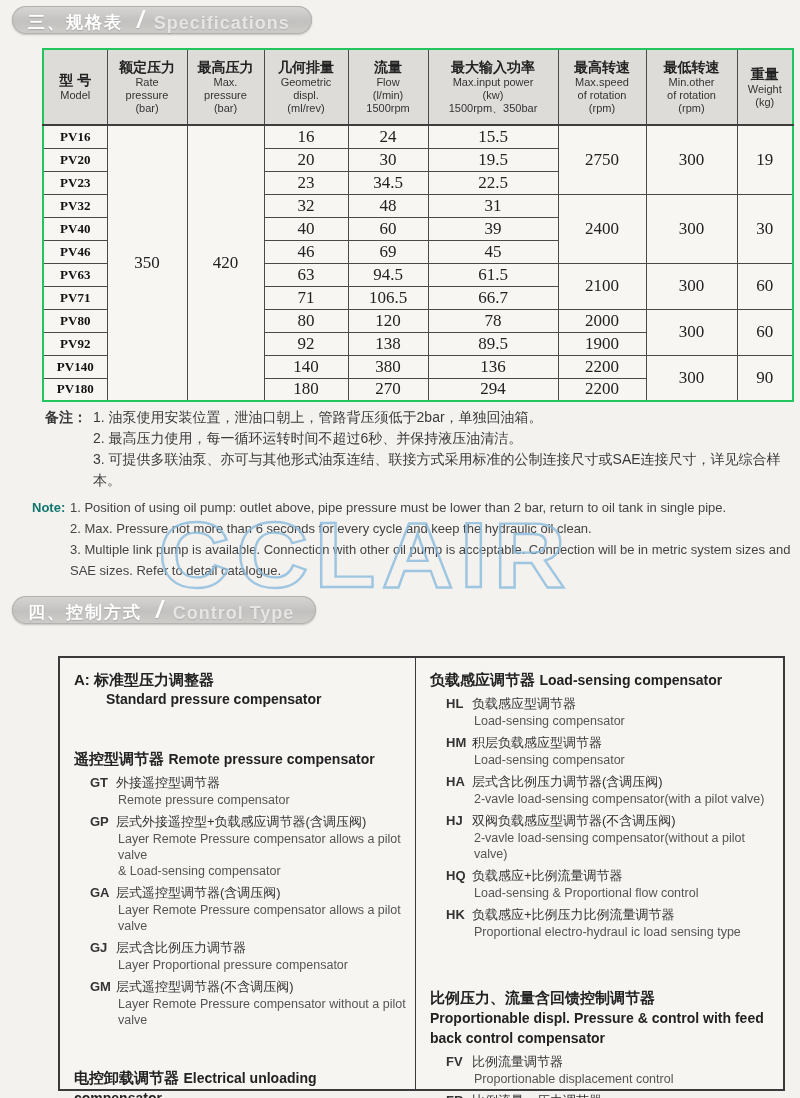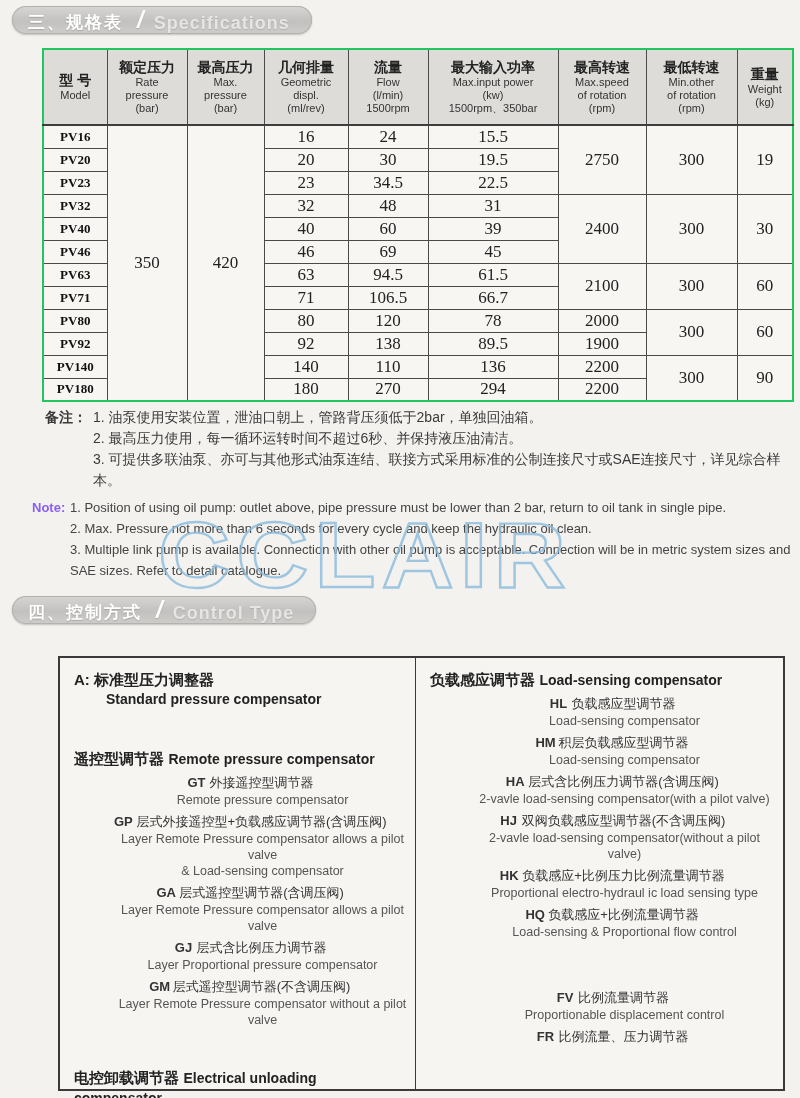--- a/index.html
+++ b/index.html
@@ -56,21 +56,21 @@
   .notes-cn { position:absolute; left:45px; top:407px; width:742px;
     font-size:14px; color:#3a3a3a; line-height:21px; }
   .notes-cn .row { display:flex; }
   .notes-cn .lbl { flex:0 0 48px; font-weight:bold; }
   .notes-cn .items { flex:1; }
   .notes-cn .item { padding-left:0; }
   .notes-cn .item.wrap { text-indent:0; }
   .notes-en { position:absolute; left:32px; top:497px; width:762px;
     font-size:13px; color:#444; line-height:21px; }
   .notes-en .row { display:flex; }
-  .notes-en .lbl { flex:0 0 38px; font-weight:bold; color:#8b5cf6; }
+  .notes-en .lbl { flex:0 0 38px; font-weight:bold; color:#0f766e; }
   .notes-en .items { flex:1; }
 
   
   .watermark {
     position:absolute; left:158px; top:498px; z-index:5;
     font-size:100px; font-weight:bold; letter-spacing:6px;
     color:transparent;
     -webkit-text-stroke:2.5px #8bbcde;
     opacity:.8; pointer-events:none; user-select:none;
     transform:scaleY(.92);
@@ -85,21 +85,21 @@
   .col-right { flex:1; border-left:1.5px solid #3a3a3a; padding:12px 8px 8px 14px; }
   .a-title-cn { font-size:15px; font-weight:bold; color:#222; line-height:20px; }
   .a-title-en { font-size:14px; font-weight:bold; color:#222; margin-left:32px; line-height:19px; }
   .group { margin-top:26px; }
   .group:first-child { margin-top:0; }
   .g-head { line-height:20px; margin-bottom:4px; }
   .g-head .gh-cn { font-size:15px; font-weight:bold; color:#222; }
   .g-head .gh-en { font-size:14px; font-weight:bold; color:#222; }
   .g-head.stacked .gh-cn { display:block; }
   .g-head.stacked .gh-en { display:block; }
-  .citem { margin:2px 0 4px 16px;text-align:center; }
+  .citem { margin:2px 0 4px 16px; }
   .citem .l1 { line-height:18px; }
   .citem .code { display:inline-block; min-width:26px; font-size:13px; font-weight:bold; color:#333; }
   .citem .cn { font-size:13px; color:#333; }
   .citem .en { font-size:12.5px; color:#555; margin-left:28px; line-height:16px; white-space:pre-line; }
   .gap-lg { margin-top:40px; }
 </style>
 </head>
 <body>
 
 <div class="banner" id="banner-spec">
@@ -247,21 +247,21 @@
     <tr>
       <th>PV92</th>
       <td>92</td>
       <td>138</td>
       <td>89.5</td>
       <td>1900</td>
     </tr>
     <tr>
       <th>PV140</th>
       <td>140</td>
-      <td>110</td>
+      <td>380</td>
       <td>136</td>
       <td>2200</td>
       <td rowspan="2">300</td>
       <td rowspan="2">90</td>
     </tr>
     <tr>
       <th>PV180</th>
       <td>180</td>
       <td>270</td>
       <td>294</td>
@@ -360,30 +360,34 @@
       </div>
       <div class="citem">
         <div class="l1"><span class="code">HA</span><span class="cn">层式含比例压力调节器(含调压阀)</span></div>
         <div class="en">2-vavle load-sensing compensator(with a pilot valve)</div>
       </div>
       <div class="citem">
         <div class="l1"><span class="code">HJ</span><span class="cn">双阀负载感应型调节器(不含调压阀)</span></div>
         <div class="en">2-vavle load-sensing compensator(without a pilot valve)</div>
       </div>
       <div class="citem">
+        <div class="l1"><span class="code">HQ</span><span class="cn">负载感应+比例流量调节器</span></div>
+        <div class="en">Load-sensing &amp; Proportional flow control</div>
+      </div>
+      <div class="citem">
         <div class="l1"><span class="code">HK</span><span class="cn">负载感应+比例压力比例流量调节器</span></div>
         <div class="en">Proportional electro-hydraul ic load sensing type</div>
       </div>
-      <div class="citem">
-        <div class="l1"><span class="code">HQ</span><span class="cn">负载感应+比例流量调节器</span></div>
-        <div class="en">Load-sensing &amp; Proportional flow control</div>
-      </div>
     </div>
 
     <div class="group" style="margin-top:48px">
+      <div class="g-head stacked">
+        <span class="gh-cn">比例压力、流量含回馈控制调节器</span>
+        <span class="gh-en">Proportionable displ. Pressure &amp; control with feed back control compensator</span>
+      </div>
       <div class="citem">
         <div class="l1"><span class="code">FV</span><span class="cn">比例流量调节器</span></div>
         <div class="en">Proportionable displacement control</div>
       </div>
       <div class="citem">
         <div class="l1"><span class="code">FR</span><span class="cn">比例流量、压力调节器</span></div>
 
       </div>
 
     </div>

